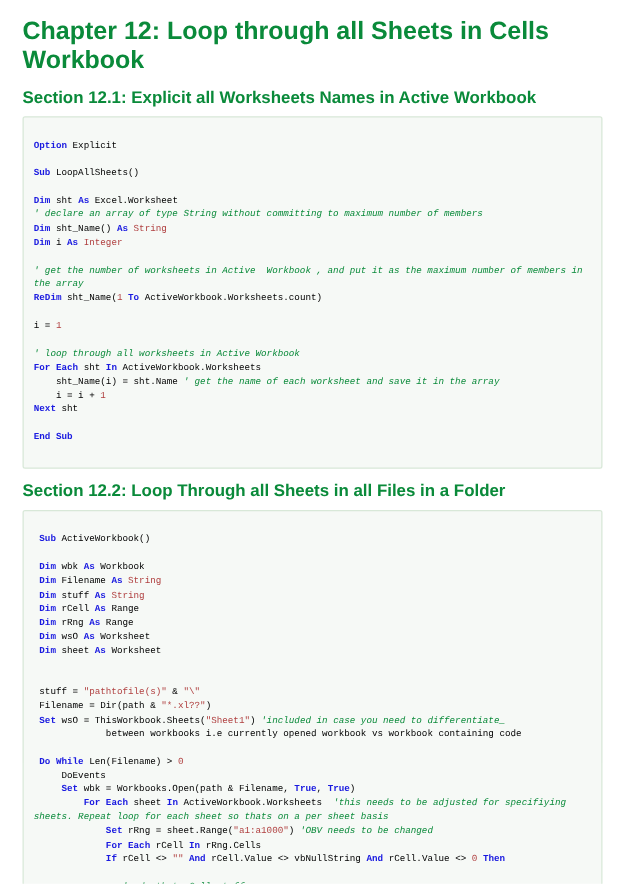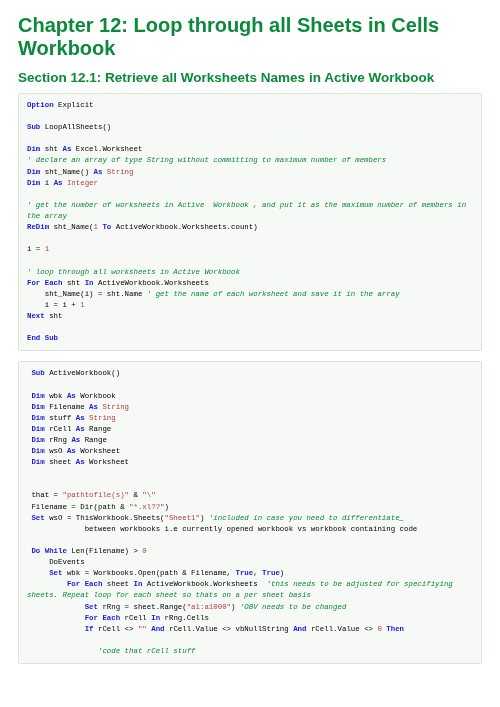--- a/index.html
+++ b/index.html
@@ -29,21 +29,21 @@
     color: #0a8a3a;
     font-size: 13.5px;
     font-weight: 700;
     margin: 0 0 6px 0;
     line-height: 1.25;
   }
   pre.codeblock {
     background: #f6f9f6;
     border: 1px solid #d8e8d8;
     border-radius: 2px;
-    padding: 6px 8px;
+    padding: 18px 8px;
     margin: 0 0 10px 0;
     white-space: pre-wrap;
     word-wrap: break-word;
     font-family: "Courier New", Courier, monospace;
     font-size: 7.4px;
     line-height: 1.5;
     color: #000;
   }
   .kw { color: #1a1aE0; font-weight: 700; }
   .cm { color: #0a8a3a; font-style: italic; }
@@ -62,21 +62,21 @@
   }
   .footer .left { float: left; }
   .footer .right { float: right; }
 </style>
 </head>
 <body>
 
 <div class="page">
   <h1>Chapter 12: Loop through all Sheets in Cells Workbook</h1>
 
-  <h2>Section 12.1: Retrieve all Worksheets Names in Active Workbook</h2>
+  <h2>Section 12.1: Explicit all Worksheets Names in Active Workbook</h2>
 
   <pre class="codeblock"><span class="kw">Option</span><span> Explicit</span>
 
 <span class="kw">Sub</span><span> LoopAllSheets()</span>
 
 <span class="kw">Dim</span><span> sht </span><span class="kw">As</span><span> Excel.Worksheet</span>
 <span class="cm">' declare an array of type String without committing to maximum number of members</span>
 <span class="kw">Dim</span><span> sht_Name() </span><span class="kw">As</span><span class="st"> String</span>
 <span class="kw">Dim</span><span> i </span><span class="kw">As</span><span class="st"> Integer</span>
 
@@ -86,33 +86,34 @@
 <span>i = </span><span class="nu">1</span>
 
 <span class="cm">' loop through all worksheets in Active Workbook</span>
 <span class="kw">For</span><span class="kw"> Each</span><span> sht </span><span class="kw">In</span><span> ActiveWorkbook.Worksheets</span>
 <span>    sht_Name(i) = sht.Name </span><span class="cm">' get the name of each worksheet and save it in the array</span>
 <span>    i = i + </span><span class="nu">1</span>
 <span class="kw">Next</span><span> sht</span>
 
 <span class="kw">End</span><span class="kw"> Sub</span></pre>
 
+  <h2>Section 12.2: Loop Through all Sheets in all Files in a Folder</h2>
 
   <pre class="codeblock"> <span class="kw">Sub</span><span> ActiveWorkbook()</span>
 
  <span class="kw">Dim</span><span> wbk </span><span class="kw">As</span><span> Workbook</span>
  <span class="kw">Dim</span><span> Filename </span><span class="kw">As</span><span class="st"> String</span>
  <span class="kw">Dim</span><span> stuff </span><span class="kw">As</span><span class="st"> String</span>
  <span class="kw">Dim</span><span> rCell </span><span class="kw">As</span><span> Range</span>
  <span class="kw">Dim</span><span> rRng </span><span class="kw">As</span><span> Range</span>
  <span class="kw">Dim</span><span> wsO </span><span class="kw">As</span><span> Worksheet</span>
  <span class="kw">Dim</span><span> sheet </span><span class="kw">As</span><span> Worksheet</span>
 
 
-<span> that = </span><span class="st">"pathtofile(s)"</span><span> &amp; </span><span class="st">"\"</span>
+<span> stuff = </span><span class="st">"pathtofile(s)"</span><span> &amp; </span><span class="st">"\"</span>
 <span> Filename = Dir(path &amp; </span><span class="st">"*.xl??"</span><span>)</span>
 <span class="kw"> Set</span><span> wsO = ThisWorkbook.Sheets(</span><span class="st">"Sheet1"</span><span>) </span><span class="cm">'included in case you need to differentiate_</span>
 <span>             between workbooks i.e currently opened workbook vs workbook containing code</span>
 
 <span class="kw"> Do</span><span class="kw"> While</span><span> Len(Filename) &gt; </span><span class="nu">0</span>
 <span>     DoEvents</span>
 <span class="kw">     Set</span><span> wbk = Workbooks.Open(path &amp; Filename, </span><span class="kw">True</span><span>, </span><span class="kw">True</span><span>)</span>
 <span class="kw">         For</span><span class="kw"> Each</span><span> sheet </span><span class="kw">In</span><span> ActiveWorkbook.Worksheets  </span><span class="cm">'this needs to be adjusted for specifiying sheets. Repeat loop for each sheet so thats on a per sheet basis</span>
 <span class="kw">             Set</span><span> rRng = sheet.Range(</span><span class="st">"a1:a1000"</span><span>) </span><span class="cm">'OBV needs to be changed</span>
 <span class="kw">             For</span><span class="kw"> Each</span><span> rCell </span><span class="kw">In</span><span> rRng.Cells</span>

